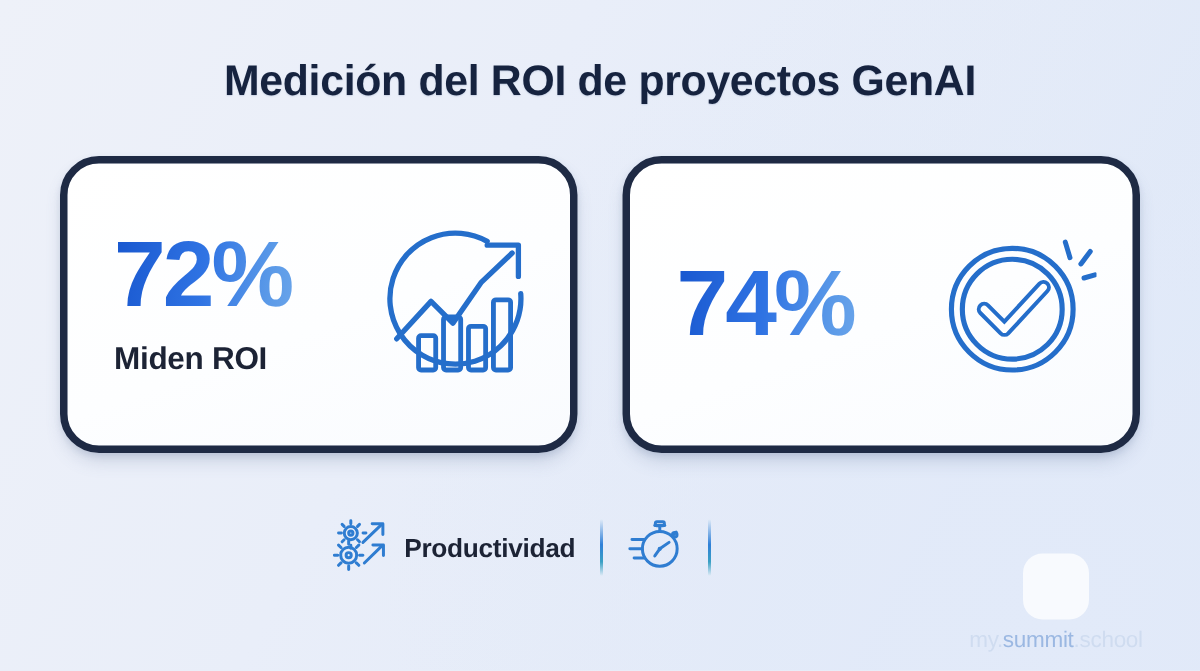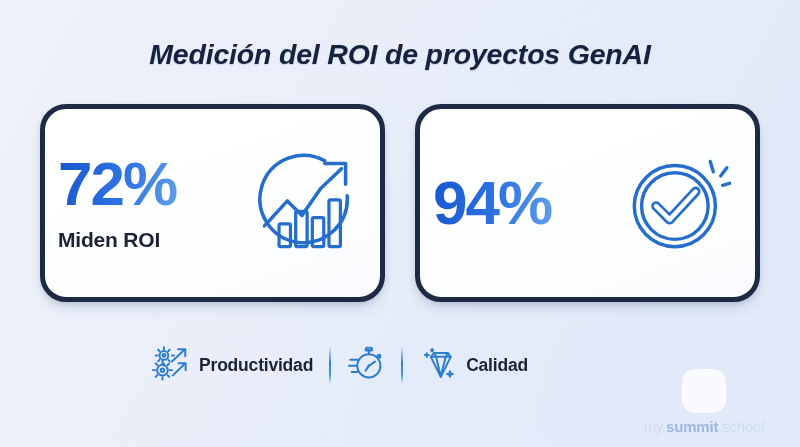--- a/index.html
+++ b/index.html
@@ -27,21 +27,20 @@
     position: absolute;
     top: 38px;
     left: 0;
     width: 800px;
     text-align: center;
     font-size: 28.5px;
     font-weight: bold;
     letter-spacing: -0.2px;
     color: #16233f;
     text-shadow: 0 1px 1px rgba(120,140,180,0.28);
-    font-style: italic;
   }
 
   
   .cards {
     position: absolute;
     top: 104px;
     left: 0;
     width: 800px;
     height: 200px;
     display: flex;
@@ -55,21 +54,21 @@
     height: 198px;
     background: linear-gradient(160deg, #ffffff 0%, #fdfeff 55%, #f9fbfe 100%);
     border: 5.5px solid #1e2a44;
     border-radius: 26px;
     display: flex;
     align-items: center;
     box-shadow: 0 7px 13px -4px rgba(90,110,150,0.30), 0 2px 4px rgba(90,110,150,0.14);
   }
 
   .card-text {
-    padding-left: 13px;
+    padding-left: 31px;
     width: 188px;
   }
 
   .stat-value {
     font-size: 62px;
     font-weight: bold;
     line-height: 0.98;
     letter-spacing: -2px;
     background: linear-gradient(97deg, #1857cf 0%, #2f73e3 38%, #5b9ae8 66%, #86b9ee 100%);
     -webkit-background-clip: text;
@@ -147,21 +146,21 @@
     background: rgba(255,255,255,0.75);
     margin-bottom: 5px;
   }
   .wm-text {
     font-size: 15px;
     letter-spacing: -0.2px;
     color: #cfdcf0;
     white-space: nowrap;
   }
   .wm-text .wm-strong {
-    font-weight: bold;
+    font-weight: normal;
     color: #9bb8e2;
   }
 </style>
 </head>
 <body>
 
 <div class="infographic">
 
   <div class="title">Medición del ROI de proyectos GenAI</div>
 
@@ -193,21 +192,21 @@
 
           <path d="M24 40 L24 60" stroke="url(#gBlue1)" stroke-width="2.4" stroke-linecap="round" stroke-dasharray="0.5 5"></path>
           <path d="M40 26 L40 44" stroke="url(#gBlue1)" stroke-width="2.4" stroke-linecap="round" stroke-dasharray="0.5 5"></path>
           <path d="M57 26 L57 46" stroke="url(#gBlue1)" stroke-width="2.4" stroke-linecap="round" stroke-dasharray="0.5 5"></path>
         </svg>
       </div>
     </div>
 
     <div class="card">
       <div class="card-text">
-        <div class="stat-value">94%</div>
+        <div class="stat-value">74%</div>
       </div>
       <div class="card-icon">
         <svg width="104" height="104" viewBox="0 0 100 100" fill="none">
           <defs>
             <linearGradient id="gBlue2" x1="10" y1="90" x2="90" y2="10">
               <stop offset="0" stop-color="#2f7dd1"></stop>
               <stop offset="1" stop-color="#1a5fc4"></stop>
             </linearGradient>
           </defs>
           <circle cx="46" cy="53" r="39" stroke="url(#gBlue2)" stroke-width="3.3"></circle>
@@ -259,34 +258,20 @@
           <rect x="19.9" y="4" width="6.3" height="2.8" rx="1"></rect>
           <path d="M32.2 13.6l2.3-2.3"></path>
           <circle cx="33.5" cy="13.2" r="1.6"></circle>
           <path d="M12 16.5H3.5M10.5 23H2M12 29.5H5"></path>
         </svg>
       </span>
     </div>
 
     <div class="divider"></div>
 
-    <div class="chip">
-      <span>
-        <svg width="38" height="38" viewBox="0 0 40 40" fill="none" stroke="#2f7dd1" stroke-width="2.1" stroke-linecap="round" stroke-linejoin="round">
-          <path d="M12.4 13.5h21l-10.5 21z"></path>
-          <path d="M12.4 13.5 16 9.4h14.2l3.2 4.1"></path>
-          <path d="M16 9.4l2 4.1M30.2 9.4l-2.1 4.1"></path>
-          <path d="M18 13.5 22.9 34.5 28.1 13.5"></path>
-          <path d="M8.2 9.7v4M6.2 11.7h4"></path>
-          <path d="M13.8 5.3v2.6M12.5 6.6h2.6"></path>
-          <path d="M32.6 28.6c0 1.9 1.2 3 3 3-1.8 0-3 1.2-3 3 0-1.8-1.2-3-3-3 1.8 0 3-1.1 3-3z"></path>
-        </svg>
-      </span>
-      <span class="chip-label">Calidad</span>
-    </div>
 
   </div>
 
   <div class="watermark">
     <div class="wm-mark"></div>
     <div class="wm-text"><span>my.</span><span class="wm-strong">summit</span><span>.school</span></div>
   </div>
 
 </div>
 

